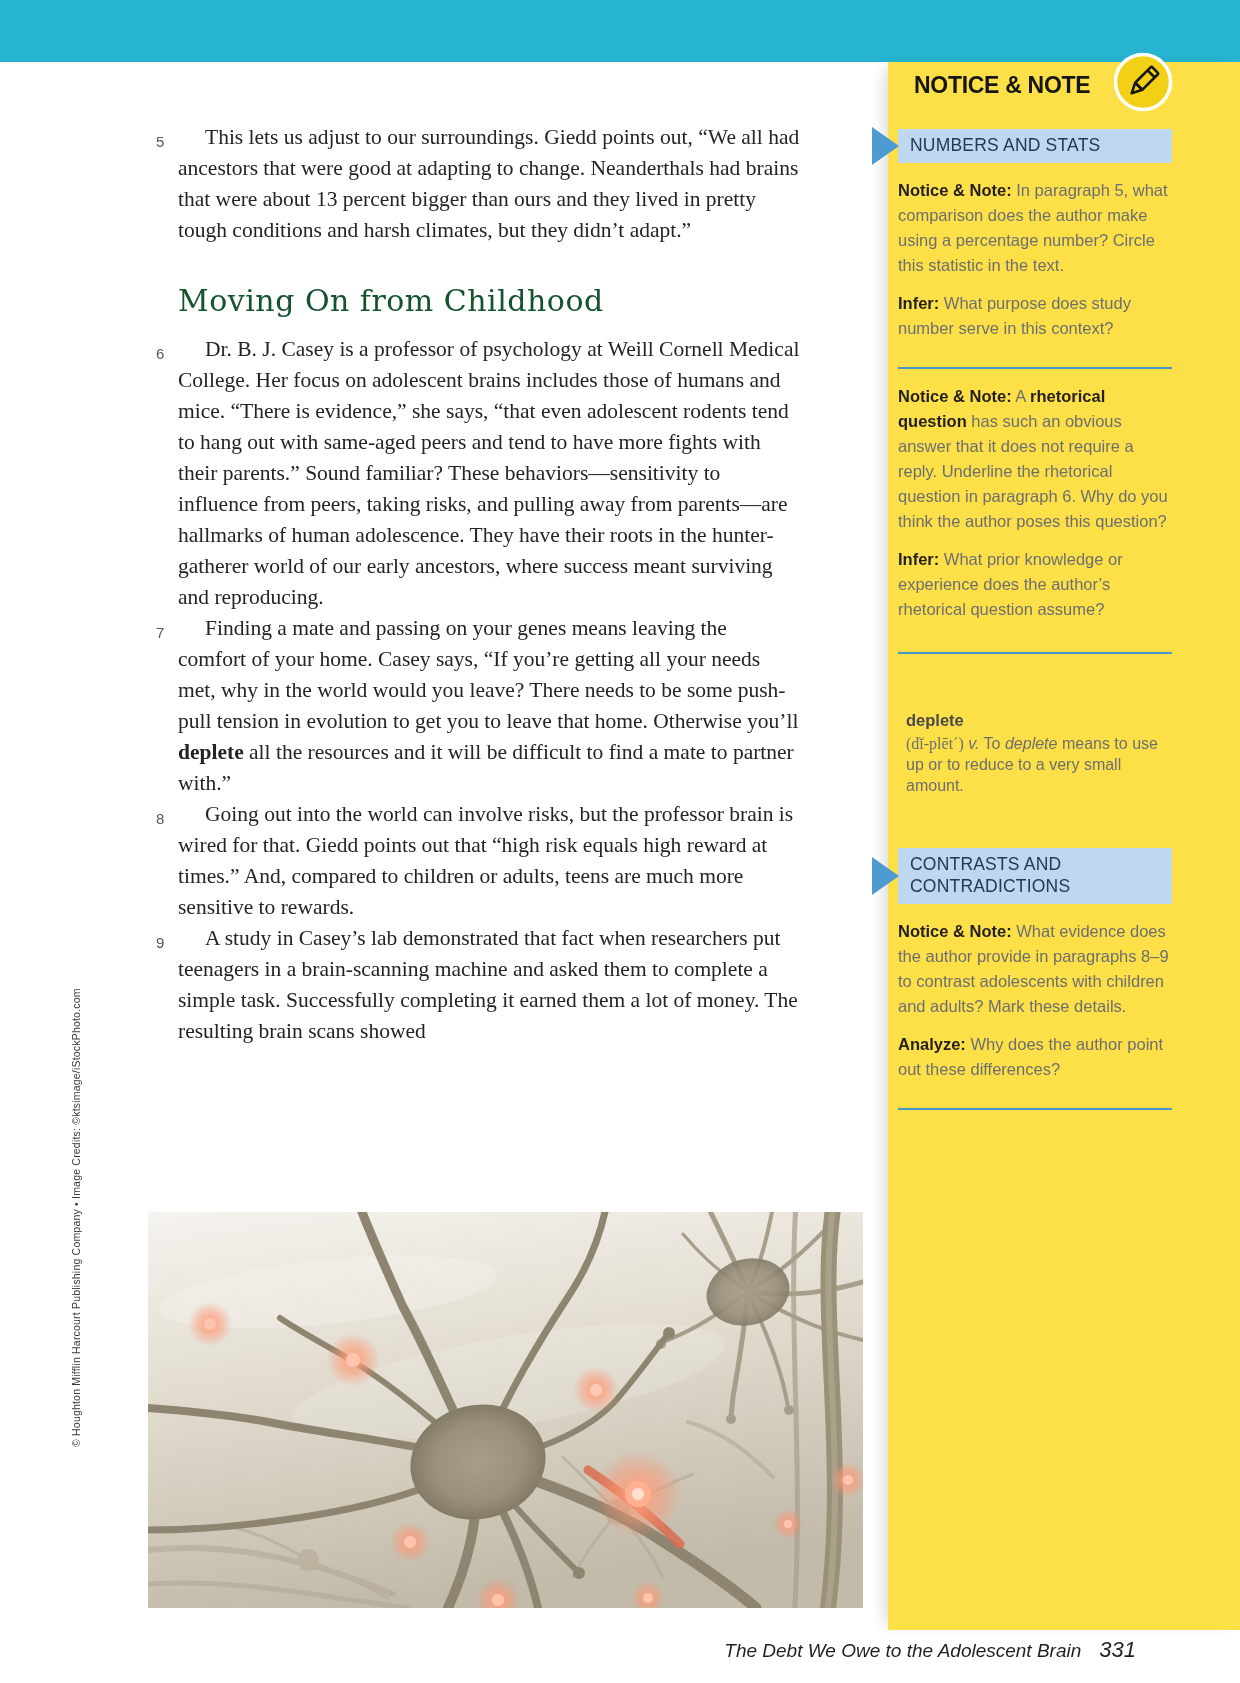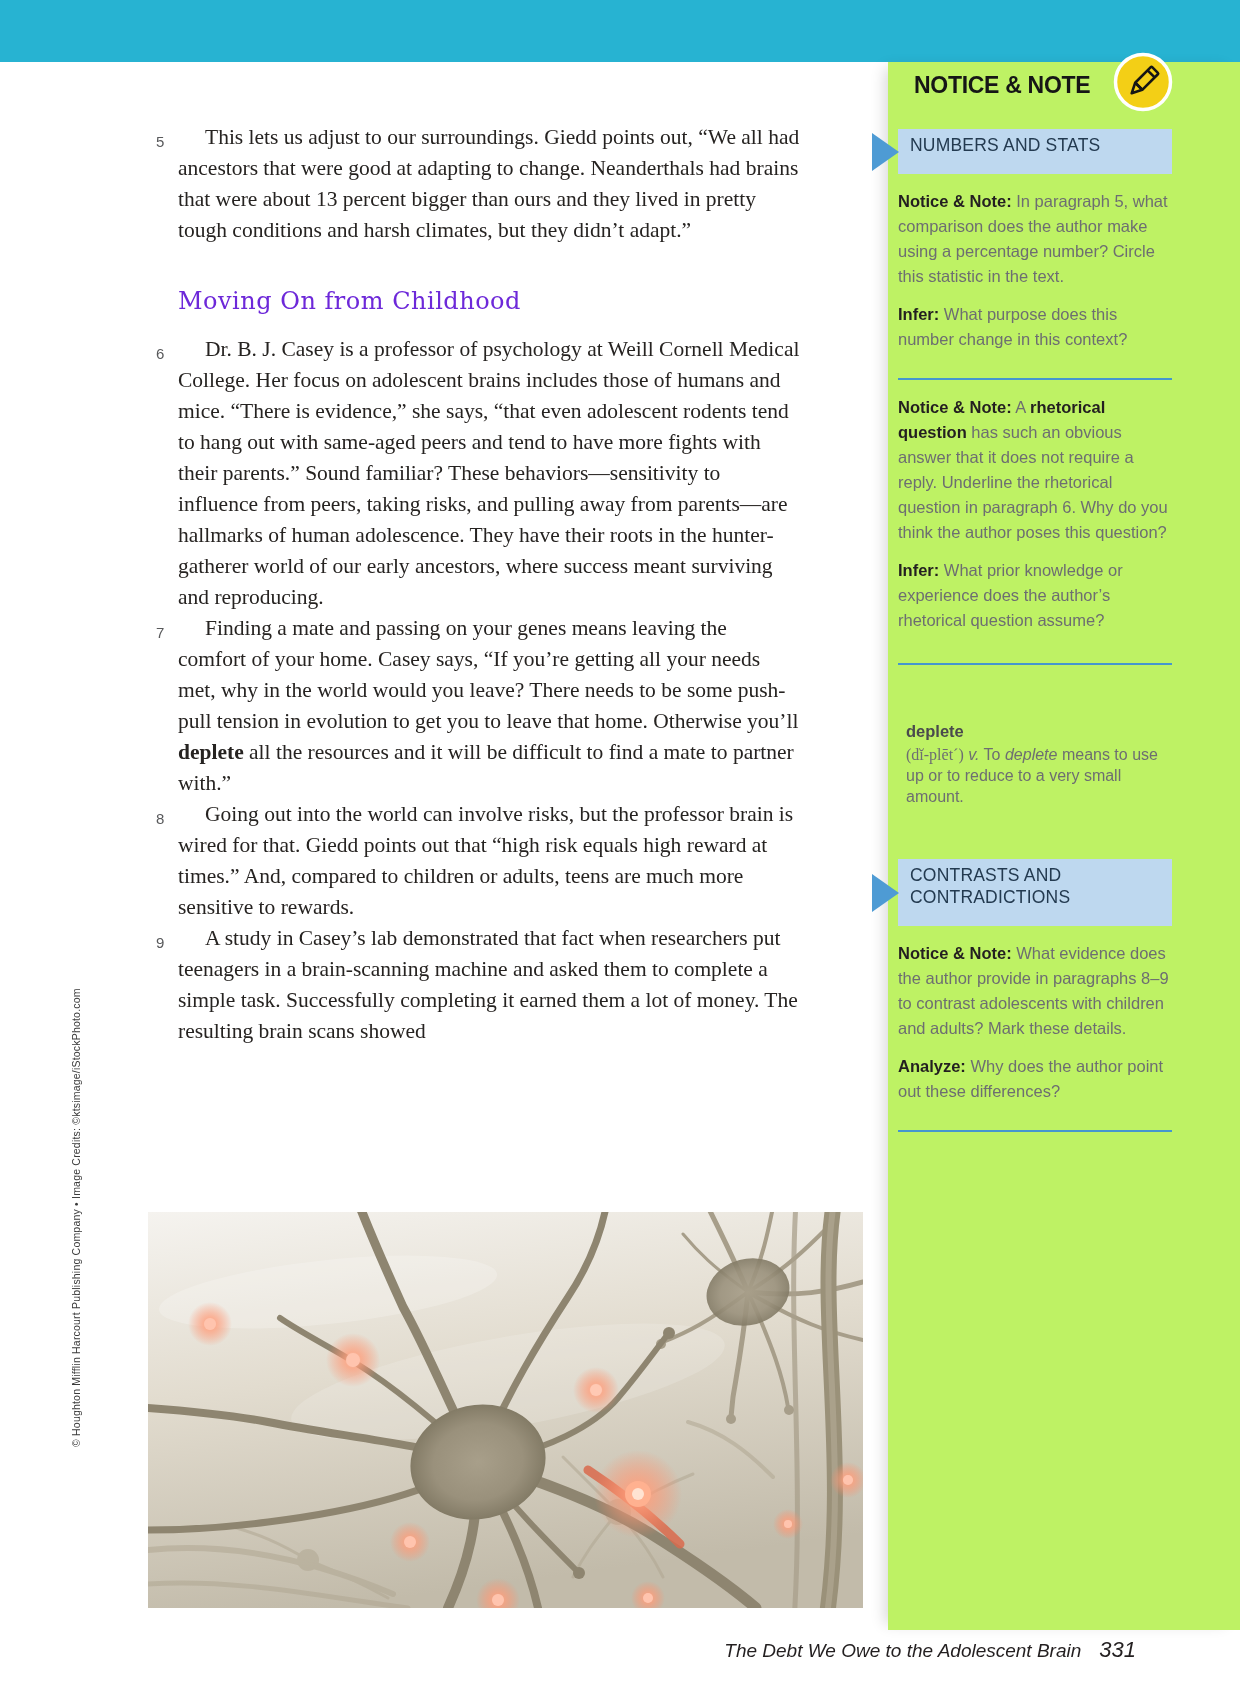--- a/index.html
+++ b/index.html
@@ -12,30 +12,30 @@
              width:520px;font-size:10.5px;color:#3a3a3a;letter-spacing:.2px;white-space:nowrap;}
   
   .article{position:absolute;left:150px;top:122px;width:650px;color:#262321;
            font-family:"Liberation Serif",serif;font-size:21.5px;line-height:31px;}
   .para{position:relative;}
   .pnum{position:absolute;left:6px;top:4px;font-family:"Liberation Sans",sans-serif;
         font-size:15px;color:#58595b;}
   .ptext{margin:0 0 0 28px;text-indent:27px;}
   .ptext b{font-weight:700;}
   h2.sec-heading{margin:37px 0 15px 28px;font-family:"DejaVu Serif",serif;font-weight:400;
-        font-size:24px;line-height:36px;color:#6d28d9;letter-spacing:.5px;}
+        font-size:30px;line-height:36px;color:#14532d;letter-spacing:.5px;}
   
   .photo{position:absolute;left:148px;top:1212px;width:715px;height:396px;overflow:hidden;}
   
-  .sidebar{position:absolute;left:888px;top:62px;width:352px;height:1568px;background:#bef264;
+  .sidebar{position:absolute;left:888px;top:62px;width:352px;height:1568px;background:#fde047;
            box-shadow:-9px 0 14px -6px rgba(0,0,0,.16);}
   .nn-title{margin:10px 0 0 26px;font-size:23px;font-weight:800;color:#161616;letter-spacing:-.3px;}
   .badge{position:absolute;top:-11px;right:66px;width:62px;height:62px;}
   .sec{position:relative;margin:0 68px 0 10px;background:#bed8ef;color:#233a50;
-       font-size:17.5px;line-height:22px;padding:5px 8px 18px 12px;letter-spacing:.2px;}
+       font-size:17.5px;line-height:22px;padding:5px 8px 7px 12px;letter-spacing:.2px;}
   .sec .arrow{position:absolute;left:-26px;top:50%;transform:translateY(-50%);
        width:0;height:0;border-top:19px solid transparent;border-bottom:19px solid transparent;
        border-left:27px solid #4e9bd4;}
   .m-sec1{margin-top:30px;} .m-sec2{margin-top:28px;} .m-sec3{margin-top:52px;}
   .note{margin:13px 68px 0 10px;font-size:16.5px;line-height:25px;color:#6d6e71;}
   .note-first{margin-top:15px;}
   .note b{color:#231f20;font-weight:700;}
   .rule{border:none;border-top:2.5px solid #4596cf;margin:26px 68px 0 10px;}
   .rule-2{margin-top:30px;} .rule-3{margin-top:26px;}
   .vocab{margin:56px 68px 0 18px;color:#6d6e71;font-size:16px;line-height:21px;}
@@ -199,21 +199,21 @@
       </svg>
     </div>
 
     <div class="nn-title">NOTICE &amp; NOTE</div>
 
     <div class="sec m-sec1">
       <span class="arrow"></span>
       <span>NUMBERS AND STATS</span>
     </div>
     <p class="note note-first"><b>Notice &amp; Note:</b><span> In paragraph 5, what comparison does the author make using a percentage number? Circle this statistic in the text.</span></p>
-    <p class="note"><b>Infer:</b><span> What purpose does this number change in this context?</span></p>
+    <p class="note"><b>Infer:</b><span> What purpose does study number serve in this context?</span></p>
     <hr class="rule">
 
     <p class="note note-first"><b>Notice &amp; Note:</b><span> A </span><b>rhetorical question</b><span> has such an obvious answer that it does not require a reply. Underline the rhetorical question in paragraph 6. Why do you think the author poses this question?</span></p>
     <p class="note"><b>Infer:</b><span> What prior knowledge or experience does the author’s rhetorical question assume?</span></p>
     <hr class="rule rule-2">
 
     <div class="vocab">
       <div class="vocab-term">deplete</div>
       <div class="vocab-def"><span class="pron">(dĭ-plēt´)</span><i class="pos"> v.</i><span> To </span><i>deplete</i><span> means to use up or to reduce to a very small amount.</span></div>
     </div>

